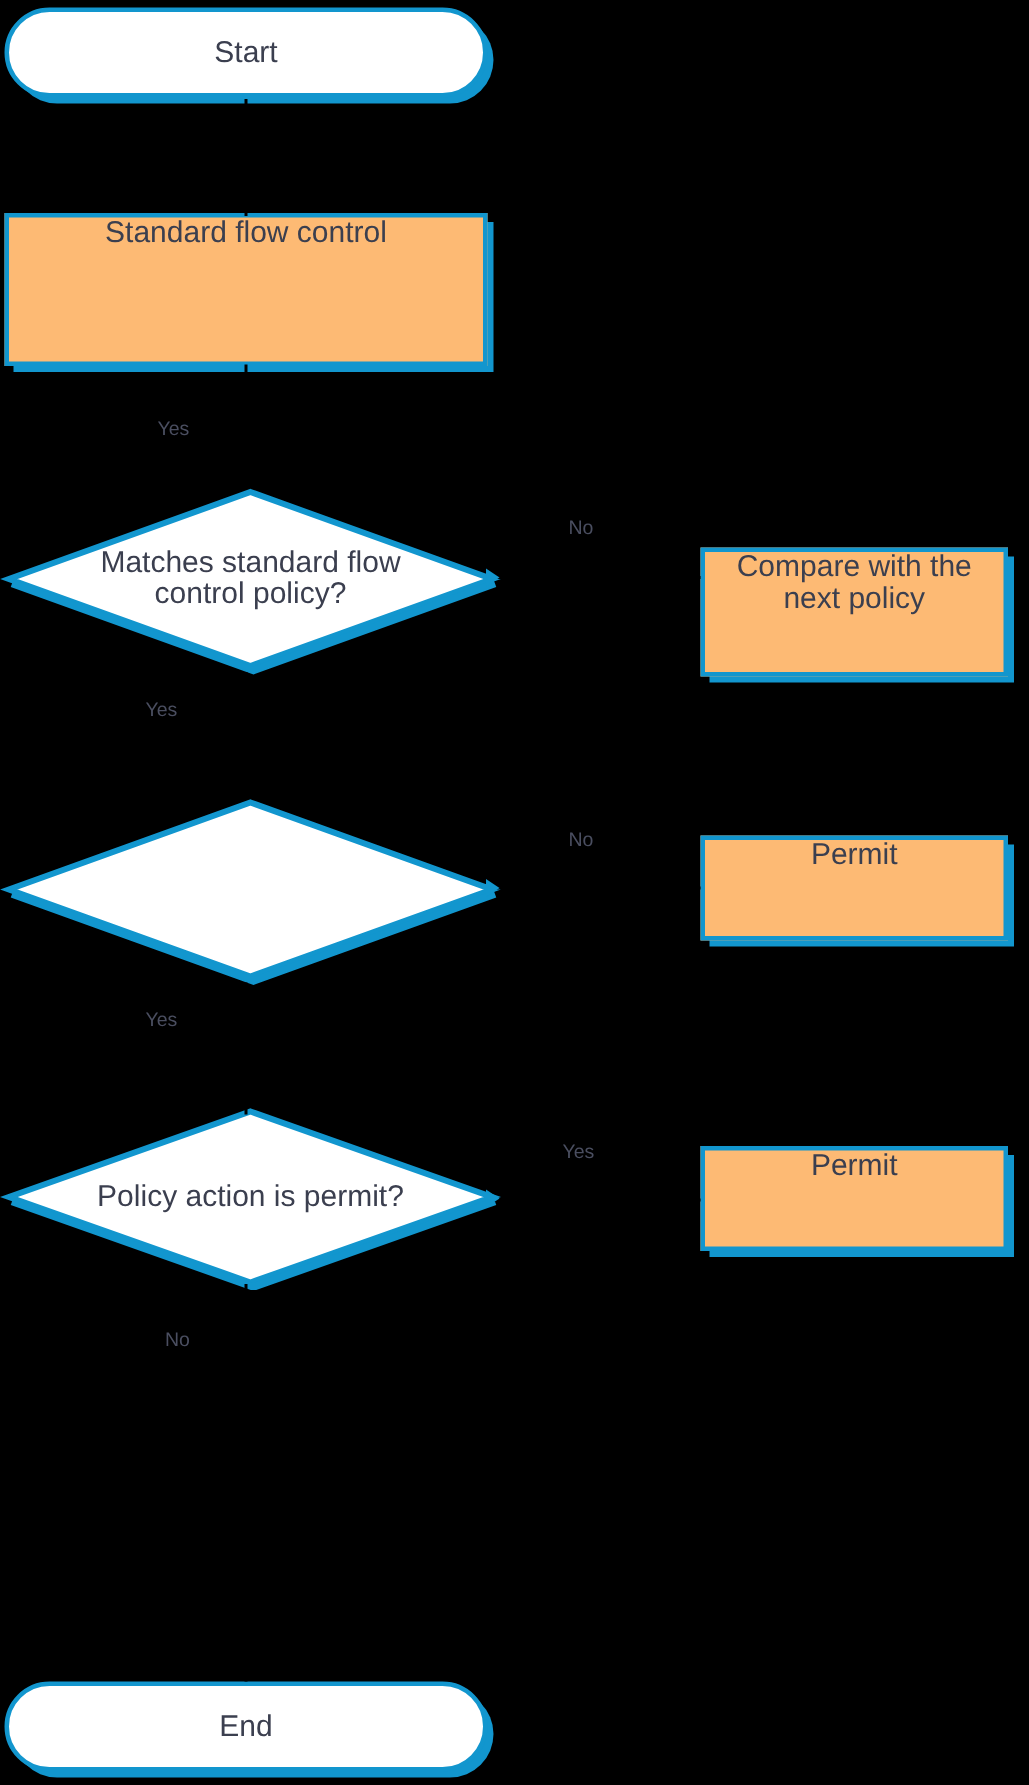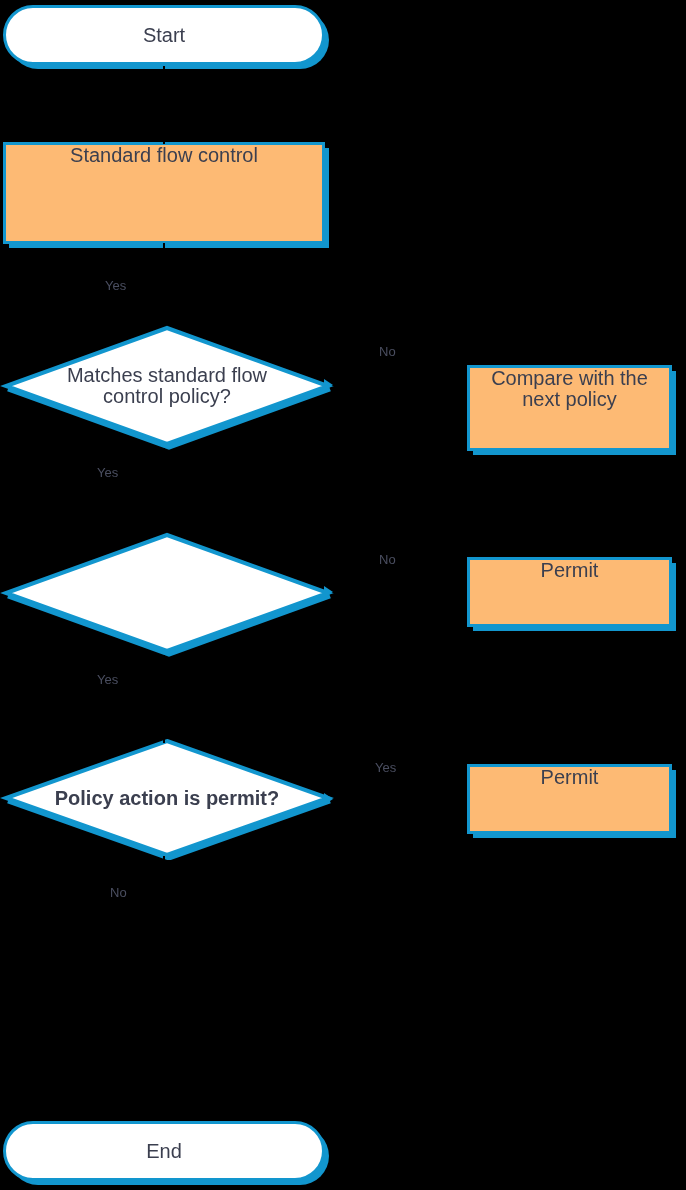--- a/index.html
+++ b/index.html
@@ -163,21 +163,21 @@
   <div class="arrow-right" style="left:324px; top:586px;"></div>
 
   <div class="edge-label" style="left:379px; top:551px;">No</div>
 
   <div class="edge-label" style="left:97px; top:671px;">Yes</div>
 
   <div class="process" style="left:467px; top:557px; width:205px; height:70px;">
     <span class="node-label">Permit</span>
   </div>
 
-  <div class="decision" style="left:0px; top:736px; width:334px; height:124px;font-weight:bold;">
+  <div class="decision" style="left:0px; top:736px; width:334px; height:124px;">
     <svg class="diamond-shape" viewBox="0 0 334 124" preserveAspectRatio="none">
       <polygon points="167,5 328,62 167,119 6,62" fill="#ffffff" stroke="#1296ce" stroke-width="4"></polygon>
       <polyline points="330,65 169,122 8,65" fill="none" stroke="#1296ce" stroke-width="5"></polyline>
     </svg>
     <span class="node-label">Policy action is permit?</span>
   </div>
 
   <div class="arrow-right" style="left:324px; top:793px;"></div>
 
   <div class="edge-label" style="left:375px; top:759px;">Yes</div>

